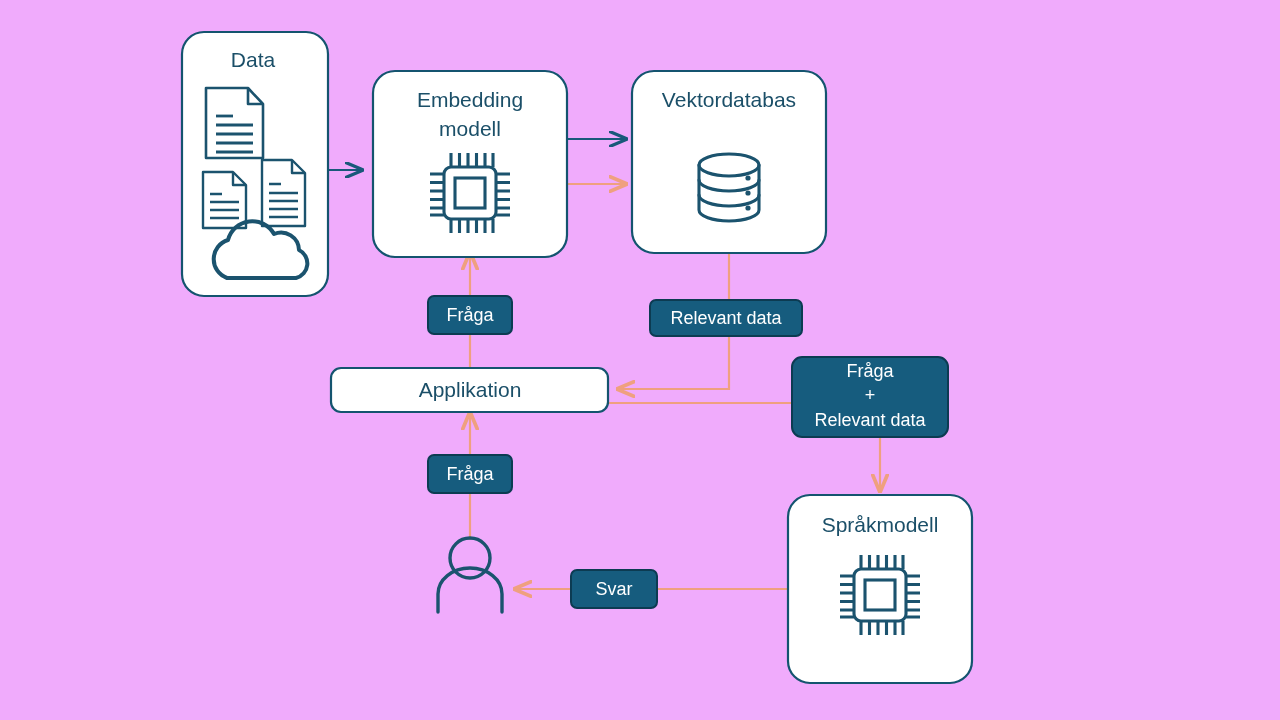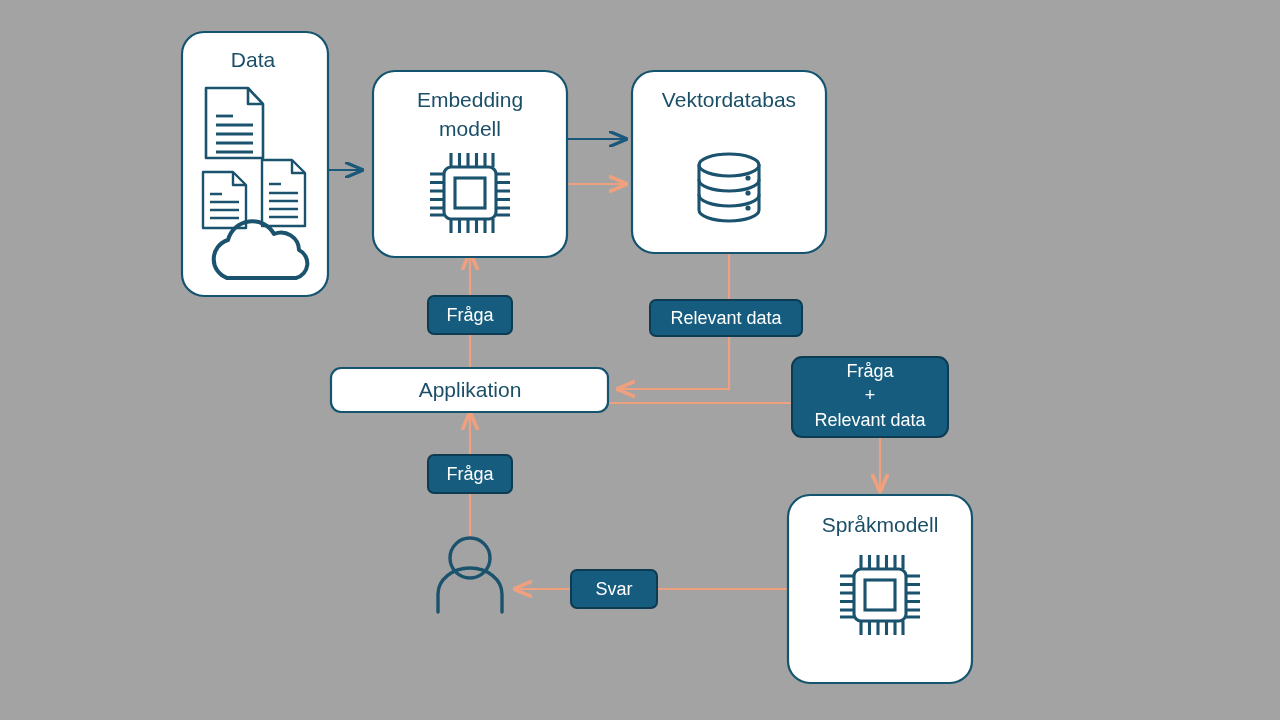--- a/index.html
+++ b/index.html
@@ -11,21 +11,21 @@
     width: 1280px;
     height: 720px;
     overflow: hidden;
     font-family: "Liberation Sans", sans-serif;
     color: #1b4f68;
   }
   #stage {
     position: relative;
     width: 1280px;
     height: 720px;
-    background: #a3a3a3;
+    background: #f0abfc;
   }
   svg.layer {
     position: absolute;
     left: 0;
     top: 0;
     width: 1280px;
     height: 720px;
   }
   .node-label {
     font-family: "Liberation Sans", sans-serif;

